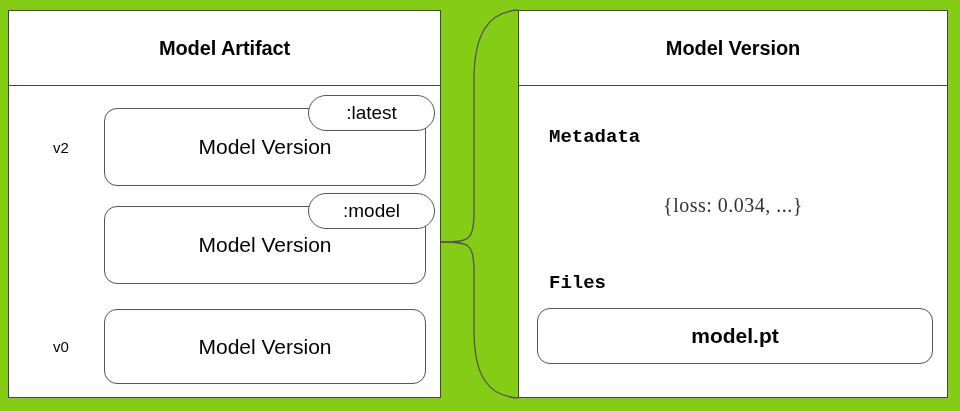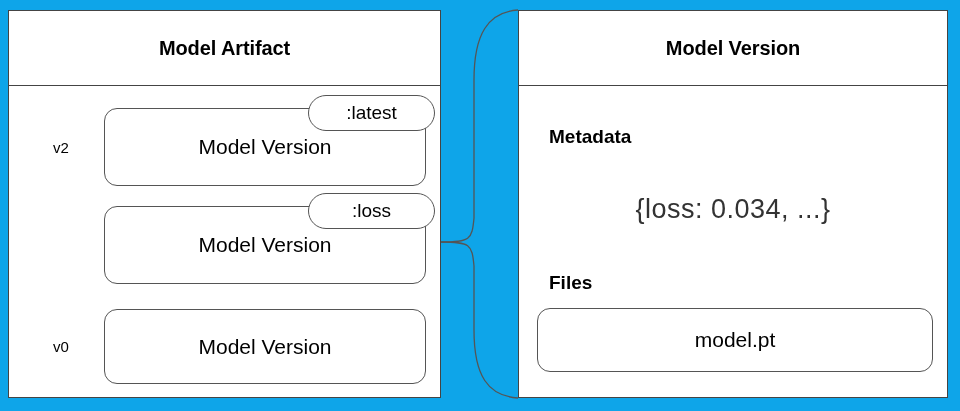--- a/index.html
+++ b/index.html
@@ -11,21 +11,21 @@
     width: 960px;
     height: 411px;
     font-family: "Liberation Sans", sans-serif;
     color: #000000;
     overflow: hidden;
   }
   #canvas {
     position: relative;
     width: 960px;
     height: 411px;
-    background: #0ea5e9;
+    background: #84cc16;
   }
 
   
   .panel {
     position: absolute;
     border: 1.6px solid #444444;
     background: #ffffff;
     box-sizing: border-box;
   }
   #artifact-panel {
@@ -130,49 +130,51 @@
     color: #000000;
   }
 
   
   .section-heading {
     position: absolute;
     left: 30px;
     font-size: 19px;
     font-weight: bold;
     color: #000000;
+    font-family: Liberation Mono, monospace;
   }
   #metadata-heading { top: 40px; }
   #files-heading { top: 186px; }
 
   .metadata-value {
     position: absolute;
     left: 0;
     top: 108px;
     width: 100%;
     text-align: center;
-    font-family: Liberation Sans, sans-serif;
-    font-size: 27px;
+    font-family: Liberation Serif, serif;
+    font-size: 20px;
     letter-spacing: 0.5px;
     color: #333333;
   }
 
   .file-box {
     position: absolute;
     left: 18px;
     top: 222px;
     width: 396px;
-    height: 64px;
+    height: 56px;
     border: 1.2px solid #555555;
     border-radius: 13px;
     background: #ffffff;
     box-sizing: border-box;
     display: flex;
     align-items: center;
     justify-content: center;
+    font-weight: bold;
   }
   .file-box-text {
     font-size: 21px;
     color: #000000;
   }
 
   
   #connector {
     position: absolute;
     left: 0;
@@ -207,21 +209,21 @@
         <div class="tag-pill">
           <span class="tag-pill-text">:latest</span>
         </div>
       </div>
 
       <div class="version-row" id="row-v1">
         <div class="version-box">
           <span class="version-box-text">Model Version</span>
         </div>
         <div class="tag-pill">
-          <span class="tag-pill-text">:loss</span>
+          <span class="tag-pill-text">:model</span>
         </div>
       </div>
 
       <div class="version-row" id="row-v0">
         <span class="version-label">v0</span>
         <div class="version-box">
           <span class="version-box-text">Model Version</span>
         </div>
       </div>
 

